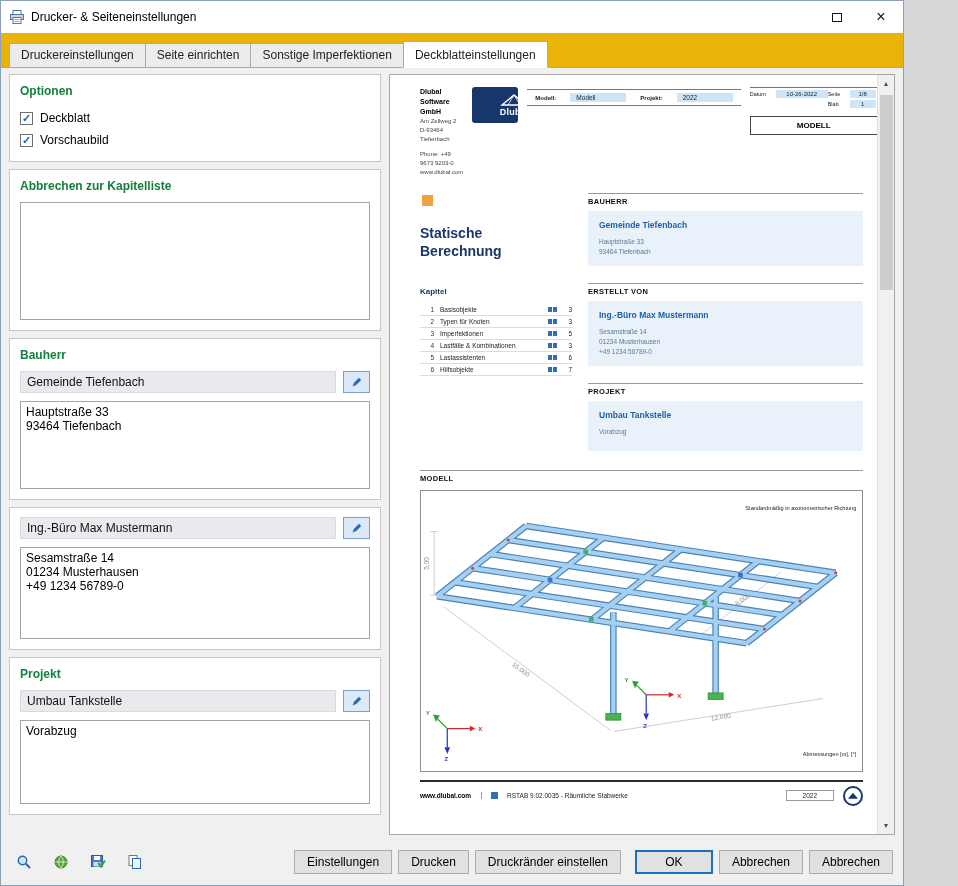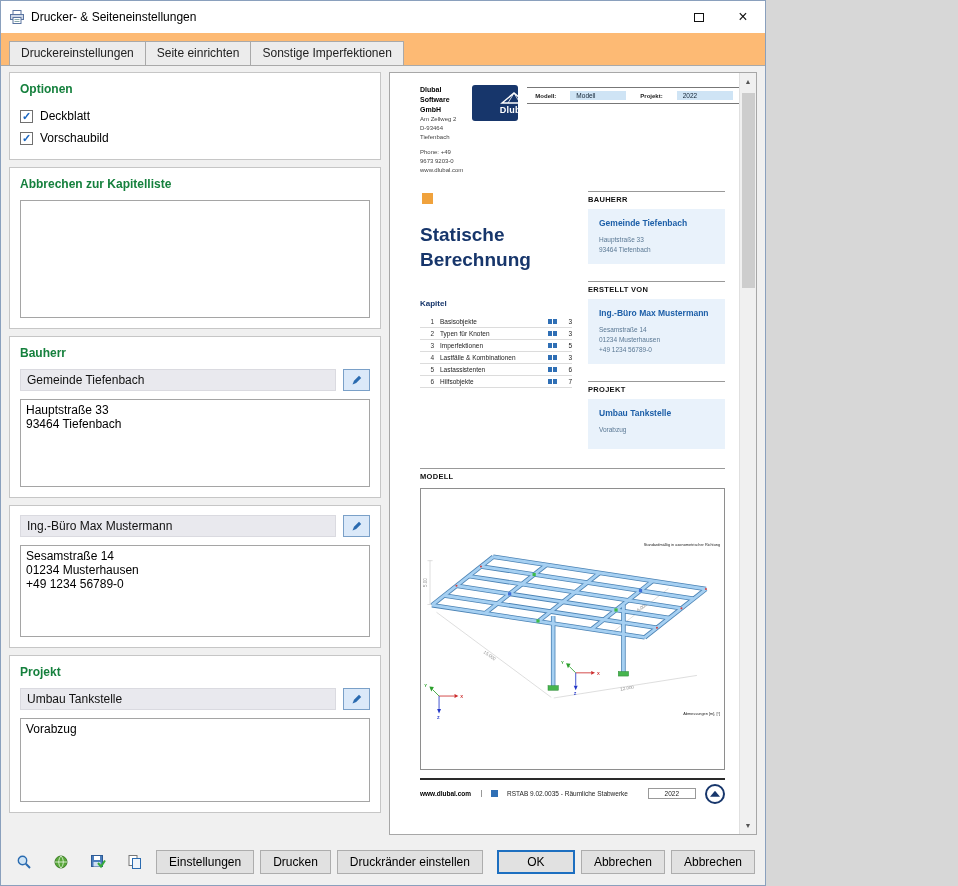--- a/index.html
+++ b/index.html
@@ -1,29 +1,29 @@
 <!DOCTYPE html>
 <html><head>
 <meta charset="utf-8">
 <style>
   * { margin:0; padding:0; box-sizing:border-box; }
   html,body { width:958px; height:886px; }
   body { font-family:"Liberation Sans", sans-serif; font-size:12px; color:#000; background:#d7d7d7; }
 
-  .window { width:766px; height:886px; border:1px solid #8aa0bd; background:#f0f0f0; display:flex; flex-direction:column; }
+  .window { width:904px; height:886px; border:1px solid #8aa0bd; background:#f0f0f0; display:flex; flex-direction:column; }
 
   
   .titlebar { height:32px; background:#ffffff; display:flex; align-items:center; padding-left:8px; flex:0 0 auto; }
   .titlebar .title { flex:1; font-size:12px; color:#000; margin-left:6px; }
   .win-btn { width:44px; height:32px; display:flex; align-items:center; justify-content:center; cursor:default; }
   .max-glyph { width:10px; height:9px; border:1px solid #111; display:inline-block; }
   .close-glyph { font-size:16px; line-height:1; color:#111; }
 
   
-  .tabstrip { padding:8px 8px 0; display:flex; align-items:flex-end; border-bottom:1px solid #a9a9a9; background:#fdba74; flex:0 0 auto; }
+  .tabstrip { padding:8px 8px 0; display:flex; align-items:flex-end; border-bottom:1px solid #a9a9a9; background:#eab308; flex:0 0 auto; }
   .tab { padding:4px 11px 5px; border:1px solid #a9a9a9; border-bottom:none; background:#ececec; font-size:12px; color:#222; margin-right:-1px; position:relative; }
   .tab.active { background:#fff; padding-top:6px; margin-bottom:-1px; border-bottom:1px solid #fff; z-index:2; }
 
   
   .main { flex:1; display:flex; padding:6px 8px 4px; gap:8px; overflow:hidden; }
   .left { width:372px; display:flex; flex-direction:column; gap:7px; flex:0 0 auto; }
   .group { background:#fff; border:1px solid #c6c6c6; padding:9px 10px 10px; }
   .group-title { font-size:12px; font-weight:bold; color:#15803d; margin-bottom:9px; }
   .check-row { display:flex; align-items:center; gap:7px; height:22px; }
   .checkbox { width:13px; height:13px; border:1px solid #707070; background:#fff; display:flex; align-items:center; justify-content:center; }
@@ -50,21 +50,21 @@
   .hr-grid { display:grid; grid-template-columns:26px 52px 22px 26px; row-gap:2px; align-items:center; border-top:1px solid #777; padding-top:2px; }
   .hr-l { font-size:5.5px; color:#222; }
   .hr-v { font-size:6px; background:#cfe4f5; padding:1px 3px; text-align:center; color:#123; }
   .hr-b { grid-column:3; }
   .modell-box { margin-top:8px; border:1px solid #444; text-align:center; font-size:8px; font-weight:bold; padding:4px 0; color:#000; }
 
   .pg-body { display:flex; margin-top:16px; }
   .pb-left { width:158px; flex:0 0 auto; }
   .pb-right { flex:1; margin-left:10px; }
   .accent-square { width:11px; height:11px; background:#f0a23c; margin:2px 0 18px 2px; }
-  .cover-title div { font-size:19px; font-weight:bold; color:#17366b; line-height:1.35; }
+  .cover-title div { font-size:14px; font-weight:bold; color:#17366b; line-height:1.35; }
   .kapitel { margin-top:26px; padding-right:6px; }
   .kap-title { font-size:8px; font-weight:bold; color:#17366b; margin-bottom:8px; }
   .kap-row { display:flex; align-items:center; border-bottom:1px solid #dcdcdc; padding:2px 0; font-size:6.5px; }
   .kr-num { width:14px; text-align:right; margin-right:6px; color:#333; }
   .kr-name { flex:1; color:#222; }
   .kr-icon { width:4px; height:5px; background:#2f6fb5; box-shadow:5px 0 0 #2f6fb5; margin-right:10px; flex:0 0 auto; }
   .kr-page { width:10px; text-align:right; color:#222; }
 
   .sec-h { font-size:7.5px; font-weight:bold; color:#111; border-top:1px solid #999; padding:3px 0 5px; letter-spacing:.3px; }
   .sec-box { background:#e9f2fb; padding:9px 11px; min-height:50px; margin-bottom:17px; }
@@ -115,20 +115,21 @@
       </span>
     <span class="win-btn">
         <span class="close-glyph">×</span>
       </span>
   </div>
 
   <div class="tabstrip">
     <span class="tab">Druckereinstellungen</span>
     <span class="tab">Seite einrichten</span>
     <span class="tab">Sonstige Imperfektionen</span>
+    <span class="tab active">Deckblatteinstellungen</span>
   </div>
 
   <div class="main">
 
     <div class="left">
 
       <div class="group">
         <div class="group-title">Optionen</div>
         <div class="check-row">
           <span class="checkbox">

